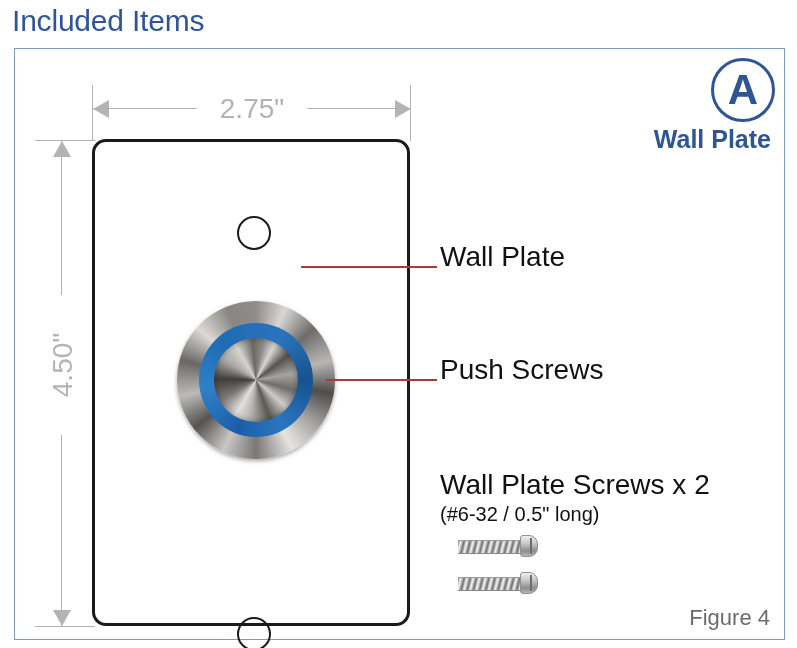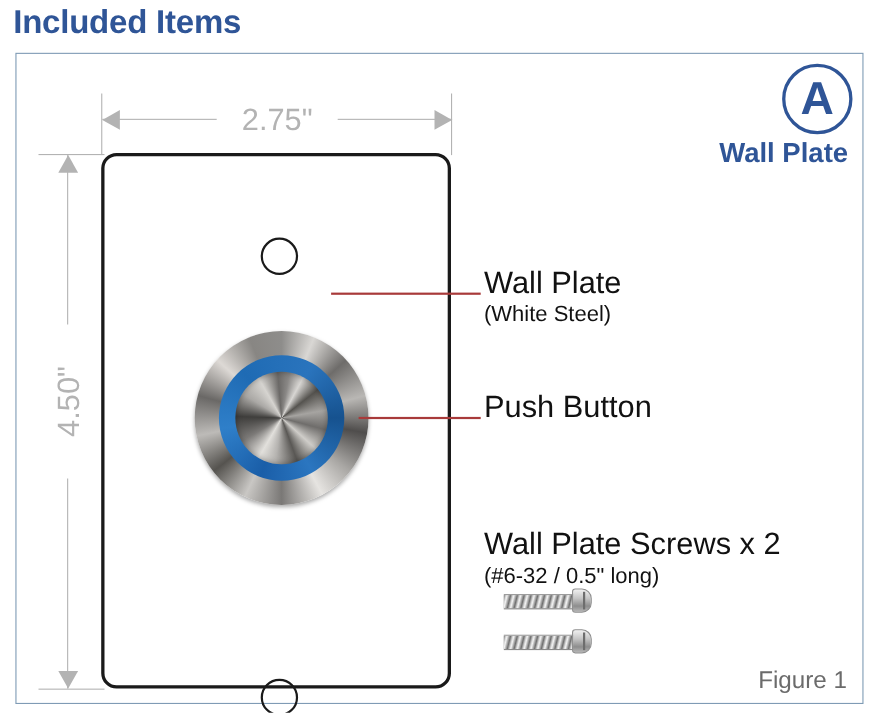--- a/index.html
+++ b/index.html
@@ -13,21 +13,21 @@
     font-family: "Liberation Sans", sans-serif;
     overflow: hidden;
     position: relative;
   }
 
   #page-title {
     position: absolute;
     left: 12px;
     top: 2px;
     font-size: 30px;
-    font-weight: bold;
+    font-weight: normal;
     color: #2f5597;
     letter-spacing: -0.2px;
     line-height: 38px;
     white-space: nowrap;
   }
 
   #figure-frame {
     position: absolute;
     left: 14px;
     top: 48px;
@@ -235,21 +235,21 @@
     white-space: nowrap;
   }
   .callout .sub {
     font-size: 20px;
     color: #111111;
     line-height: 26px;
     white-space: nowrap;
   }
   #callout-wall-plate { left: 425px; top: 191px; }
   #callout-push-button { left: 425px; top: 304px; }
-  #callout-screws { left: 425px; top: 429px; }
+  #callout-screws { left: 425px; top: 419px; }
 
   
   #screws-group {
     position: absolute;
     left: 443px;
     top: 485px;
     width: 110px;
     height: 80px;
   }
   .screw { position: absolute; width: 86px; height: 24px; }
@@ -329,40 +329,39 @@
     <div class="bezel"></div>
     <div class="led-ring"></div>
     <div class="center-cap"></div>
   </div>
 
   <div class="leader-line" id="leader-wall-plate"></div>
   <div class="leader-line" id="leader-push-button"></div>
 
   <div class="callout" id="callout-wall-plate">
     <div class="main">Wall Plate</div>
-    <div class="sub">(White Steel)</div>
   </div>
 
   <div class="callout" id="callout-push-button">
-    <div class="main">Push Button</div>
+    <div class="main">Push Screws</div>
   </div>
 
   <div class="callout" id="callout-screws">
     <div class="main">Wall Plate Screws x 2</div>
     <div class="sub">(#6-32 / 0.5" long)</div>
   </div>
 
   <div id="screws-group">
     <div class="screw" id="screw-1">
       <div class="shaft"></div>
       <div class="head"></div>
       <div class="head-slot"></div>
     </div>
     <div class="screw" id="screw-2">
       <div class="shaft"></div>
       <div class="head"></div>
       <div class="head-slot"></div>
     </div>
   </div>
 
-  <div id="figure-caption">Figure 1</div>
+  <div id="figure-caption">Figure 4</div>
 
 </div>
 
 </body></html>

